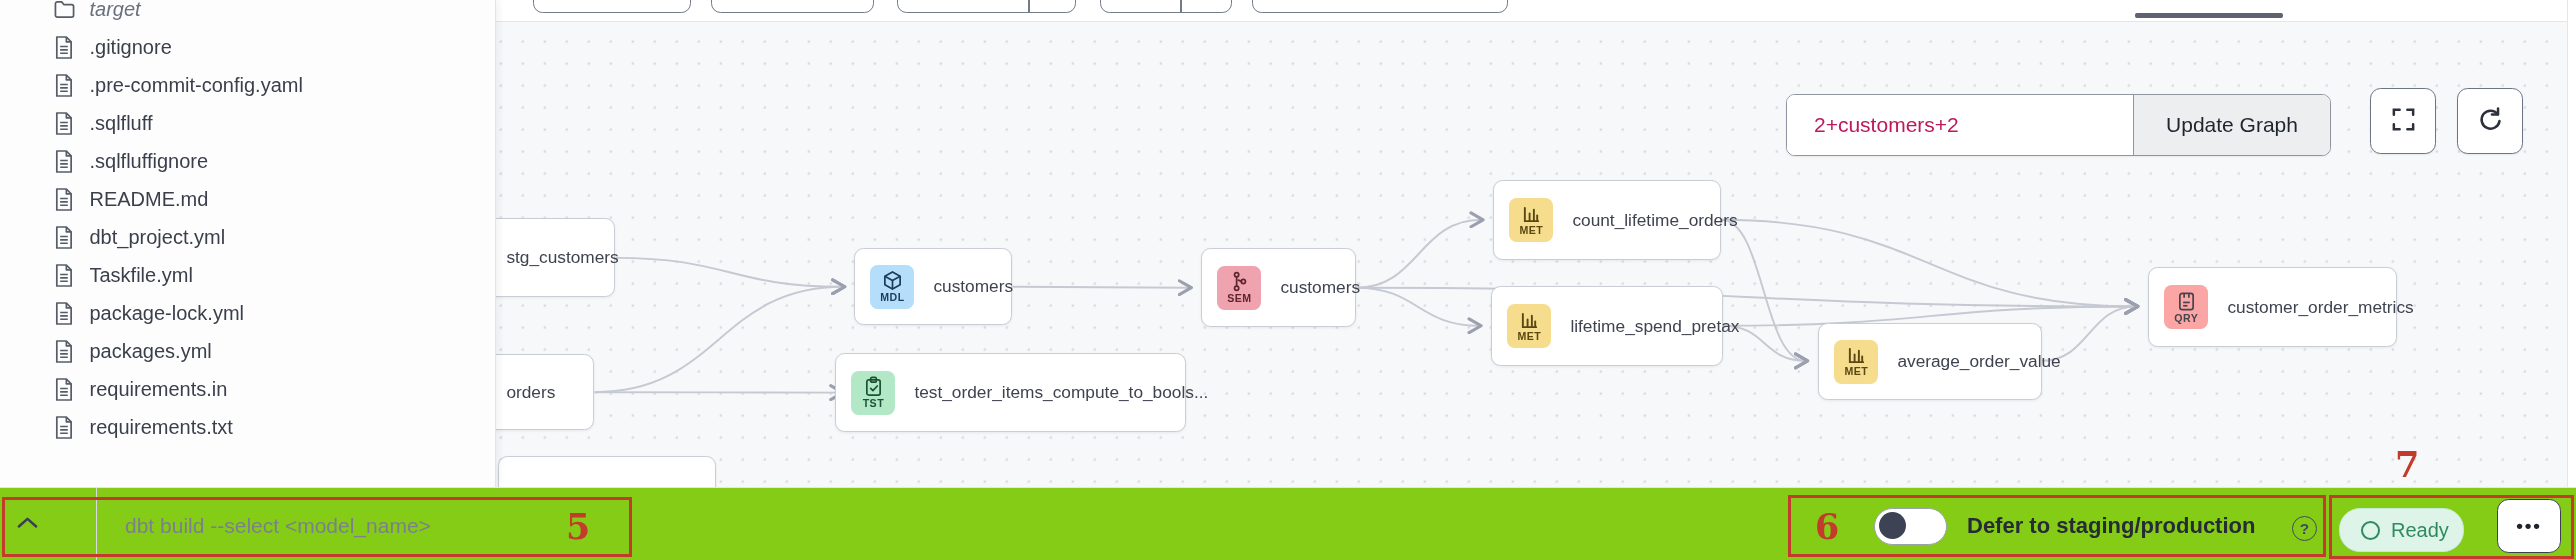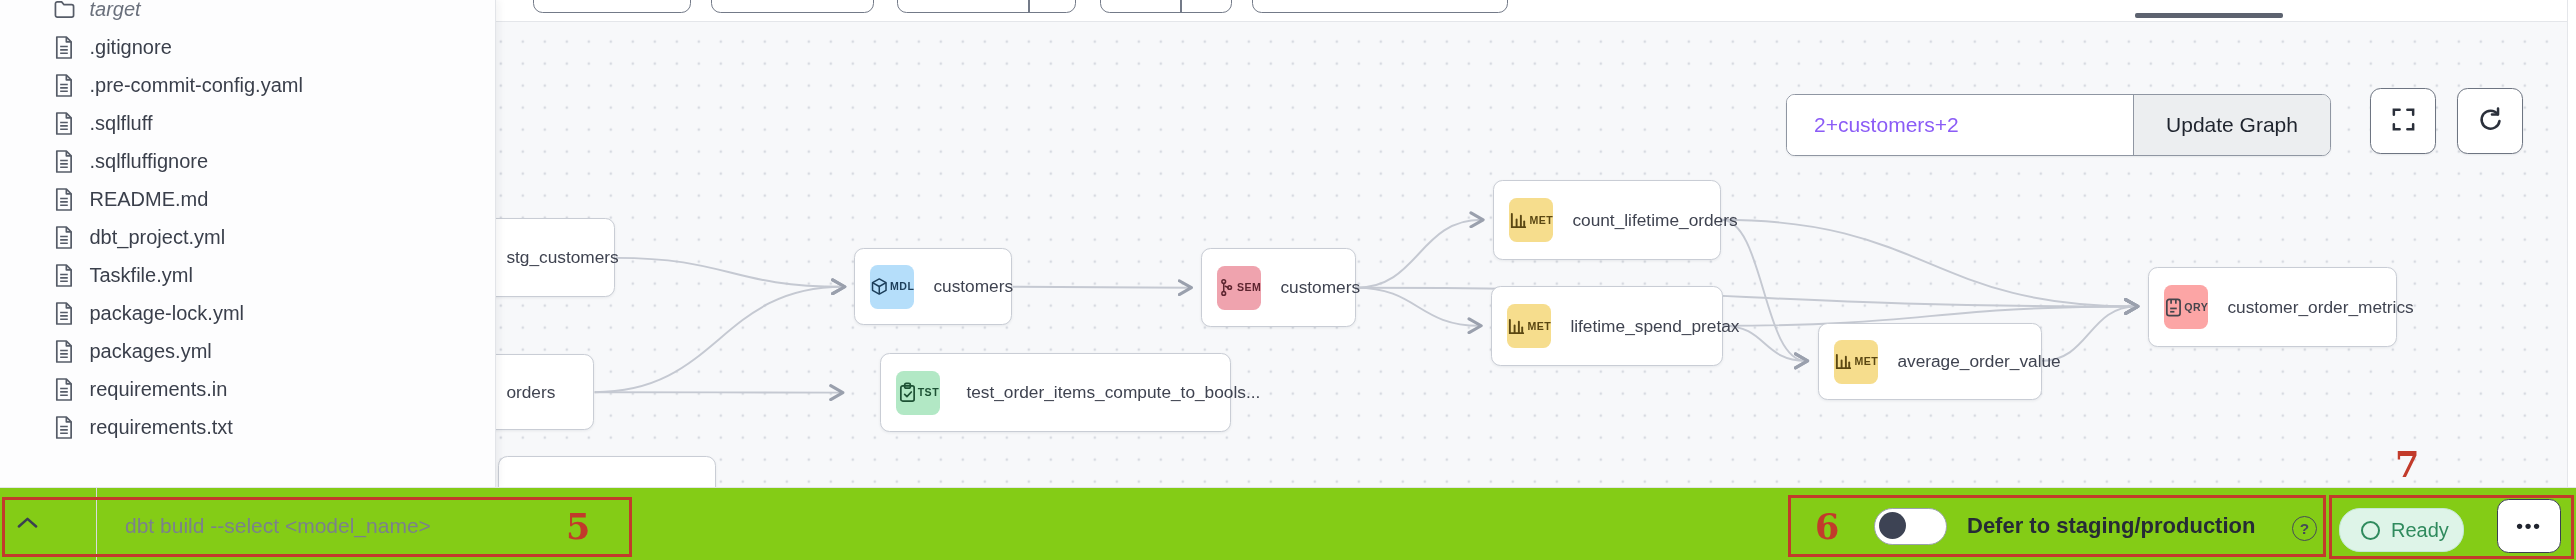--- a/index.html
+++ b/index.html
@@ -16,21 +16,21 @@
     background-size:22px 22px;background-position:5.8px 9.6px;
   }
   #edges-svg{position:absolute;left:0;top:0;width:100%;height:100%;}
   .node{
     position:absolute;display:flex;align-items:center;box-sizing:border-box;
     background:#ffffff;border:1.4px solid #c9cdd5;border-radius:9.6px;
     padding-left:15.4px;box-shadow:0 1px 2.9px rgba(40,45,60,.08);cursor:pointer;
   }
   .node-icon{
     width:44px;height:44px;border-radius:7.7px;flex:0 0 44px;
-    display:flex;flex-direction:row;align-items:center;justify-content:center;
+    display:flex;flex-direction:column;align-items:center;justify-content:center;
     gap:1px;
   }
   .node-icon svg{display:block;}
   .node-badge{font-size:10.6px;font-weight:bold;letter-spacing:0.5px;line-height:10.6px;}
   .node-label{margin-left:19px;font-size:17.3px;color:#3f4350;white-space:nowrap;}
   .node.noicon .node-label{margin-left:79px;}
   
   #top-strip{
     position:absolute;left:0;top:0;width:2576px;height:21px;background:#ffffff;
     border-bottom:1px solid #e4e6ea;z-index:3;
@@ -58,21 +58,21 @@
   .file-row .f-label{margin-left:13.5px;font-size:20px;color:#3a3f4b;white-space:nowrap;}
   .file-row.dim .f-label{color:#6a707c;font-style:italic;}
   
   #selector-group{
     position:absolute;left:1786px;top:73px;width:545px;height:62px;display:flex;
     box-sizing:border-box;border:1.4px solid #8f96a2;border-radius:8.7px;overflow:hidden;
     background:#fff;box-shadow:0 1px 1.9px rgba(40,45,60,.08);
   }
   #selector-input{
     flex:1;border:none;outline:none;background:#fff;padding:0 0 0 27px;
-    font-family:"Liberation Sans",sans-serif;font-size:21px;color:#8b5cf6;
+    font-family:"Liberation Sans",sans-serif;font-size:21px;color:#be185d;
   }
   #update-graph-btn{
     width:197px;border:none;border-left:1.4px solid #8f96a2;background:#eceef0;
     font-family:"Liberation Sans",sans-serif;font-size:21px;color:#1f242e;cursor:pointer;
   }
   .icon-btn{
     position:absolute;top:67px;width:66px;height:66px;box-sizing:border-box;
     background:#fff;border:1.4px solid #6e7582;border-radius:10.6px;cursor:pointer;
     display:flex;align-items:center;justify-content:center;color:#2b303b;
     box-shadow:0 1px 1.9px rgba(40,45,60,.08);
@@ -166,21 +166,21 @@
         <div class="node-icon" style="background: rgb(181, 222, 250); color: rgb(28, 62, 90);">
           <svg width="21" height="21" viewBox="0 0 22 22" fill="none" stroke="currentColor" stroke-width="1.8" stroke-linejoin="round">
             <path d="M11 2 L19 6.5 V15.5 L11 20 L3 15.5 V6.5 Z"></path>
             <path d="M3 6.5 L11 11 L19 6.5"></path>
             <path d="M11 11 V20"></path>
           </svg>
           <span class="node-badge">MDL</span>
         </div>
         <span class="node-label">customers</span>
       </div>
-      <div class="node" style="left: 880px; top: 332px; width: 351px; height: 79px; gap: 7px;">
+      <div class="node" style="left: 835px; top: 332px; width: 351px; height: 79px;">
         <div class="node-icon" style="background: rgb(178, 232, 197); color: rgb(29, 81, 52);">
           <svg width="19" height="21" viewBox="0 0 20 22" fill="none" stroke="currentColor" stroke-width="1.8" stroke-linejoin="round">
             <rect x="3" y="4" width="14" height="16" rx="2"></rect>
             <rect x="7" y="1.5" width="6" height="5" rx="1.5"></rect>
             <path d="M7 13 l2.4 2.4 L14 10.5" stroke-linecap="round"></path>
           </svg>
           <span class="node-badge">TST</span>
         </div>
         <span class="node-label">test_order_items_compute_to_bools...</span>
       </div>

